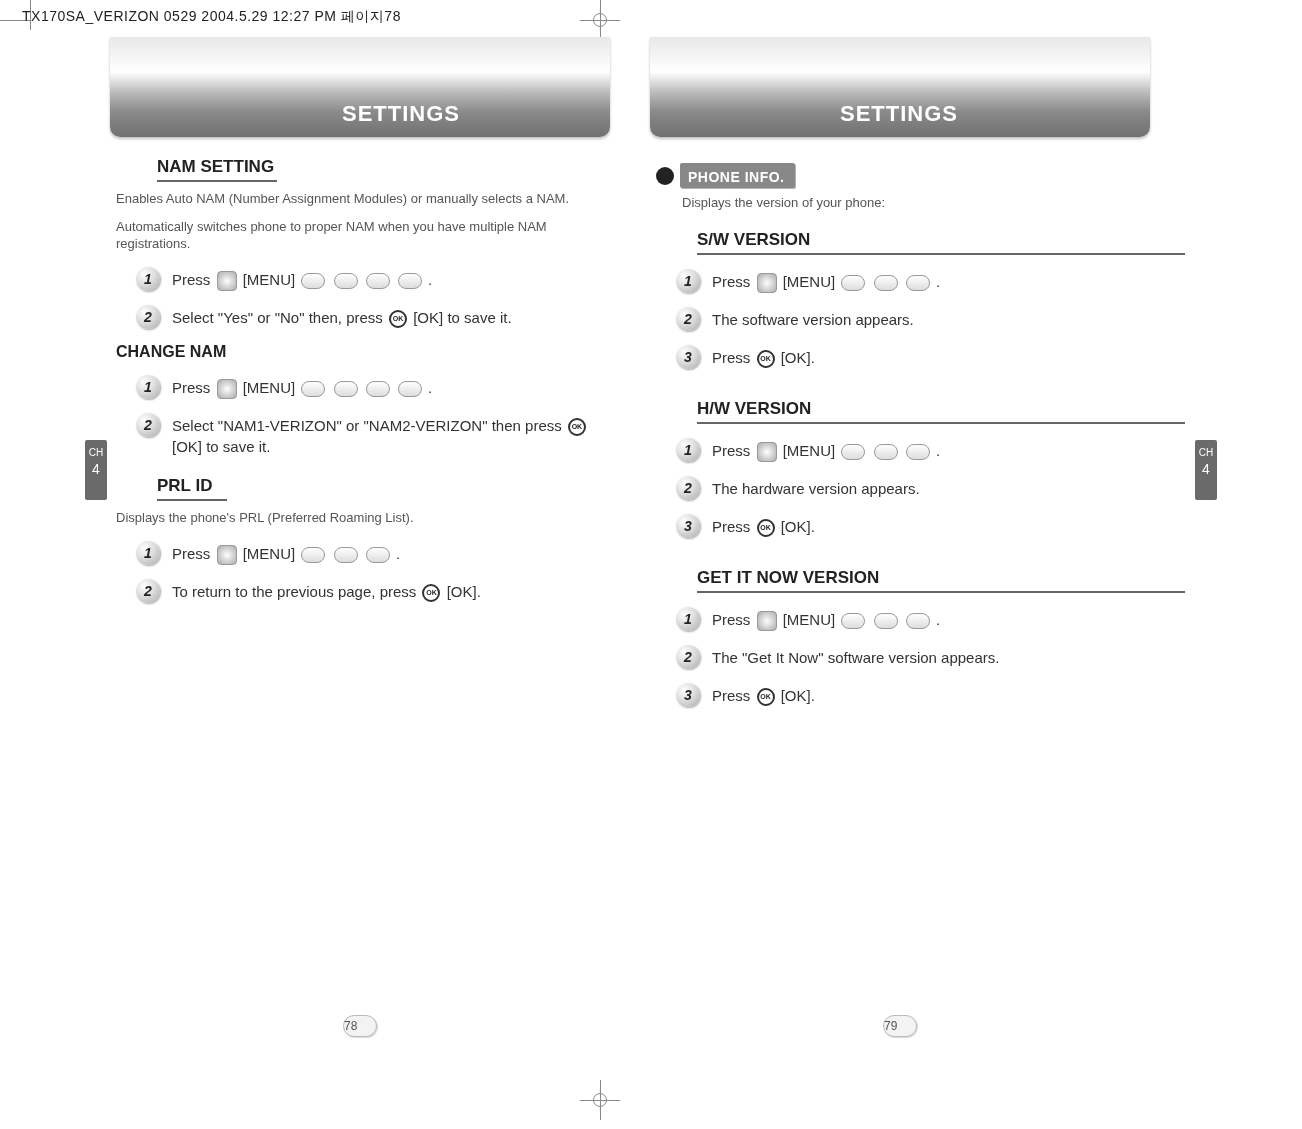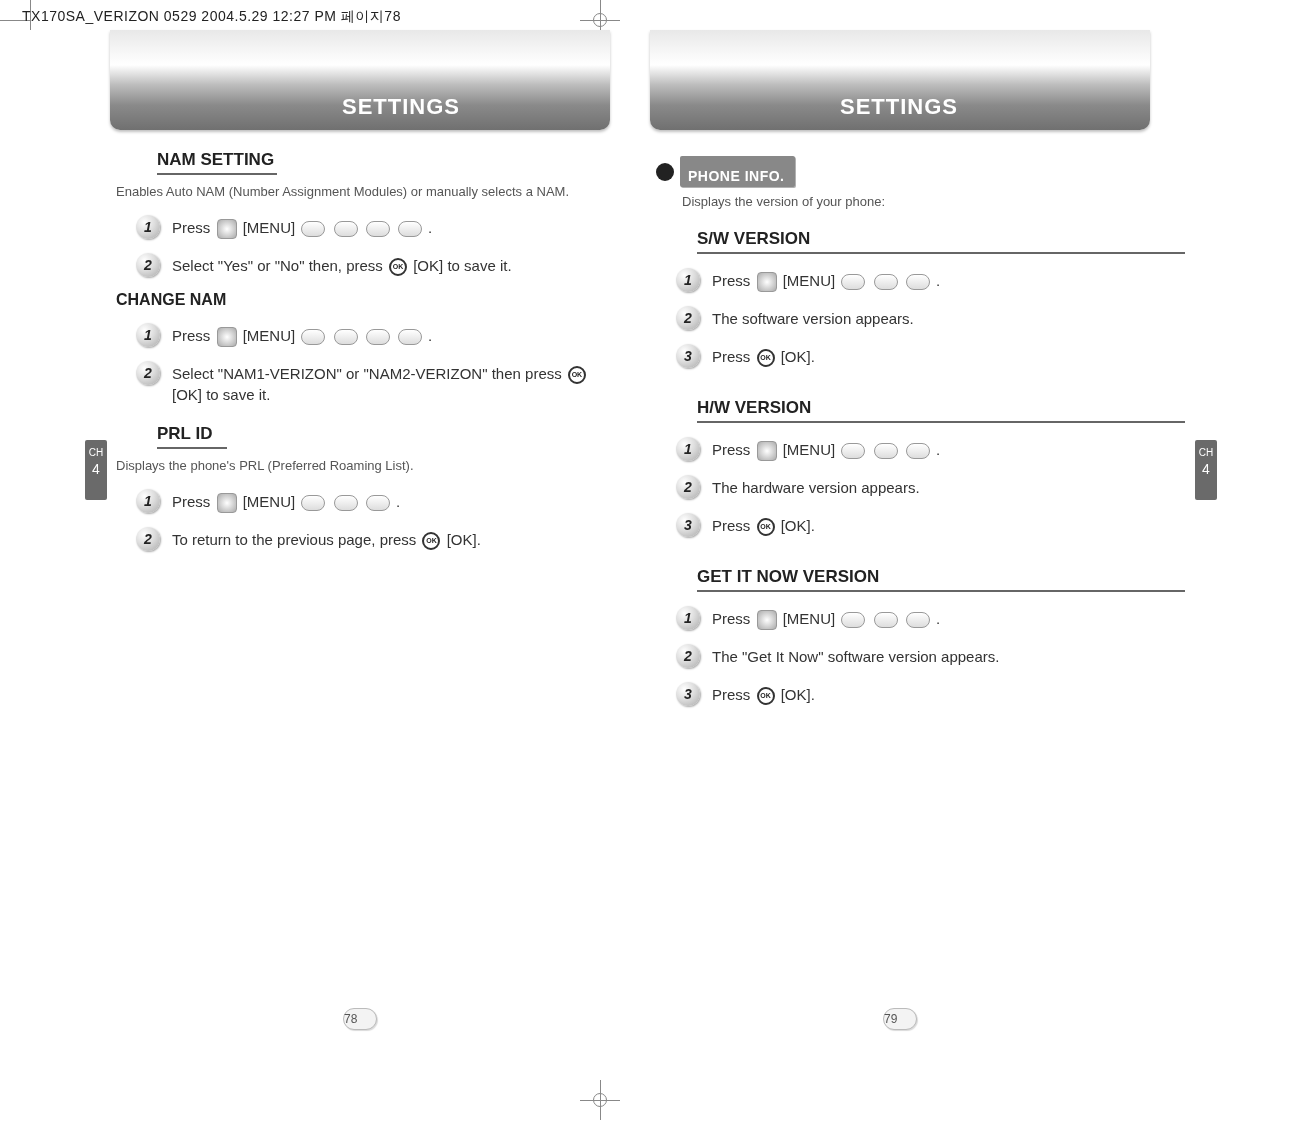--- a/index.html
+++ b/index.html
@@ -25,21 +25,21 @@
     top: 8px; left: 22px;
     font-family: "Arial Black", Arial, sans-serif;
     font-weight: 400;
     font-size: 14px;
     letter-spacing: 0.5px;
     color: #222;
   }
 
   .page {
     position: absolute;
-    top: 30px;
+    top: 37px;
     width: 500px;
     height: 1000px;
   }
   .page.left  { left: 110px; }
   .page.right { left: 650px; }
 
   .banner {
     position: relative;
     height: 100px;
     border-radius: 0 0 10px 10px;
@@ -137,21 +137,21 @@
     margin-bottom: 6px;
   }
   .tag-pill .dot {
     width: 18px; height: 18px; border-radius: 50%; background:#222;
   }
   .tag-pill .label {
     background: #888;
     color: #fff;
     font-weight: bold;
     font-size: 14px;
-    padding: 12px 10px 3px 8px;
+    padding: 6px 10px 3px 8px;
     border-radius: 2px;
     box-shadow: 1px 1px 0 rgba(0,0,0,0.3);
     letter-spacing: 0.5px;
   }
 
   .inline-icon {
     display: inline-block;
     vertical-align: middle;
     width: 24px; height: 16px;
     border: 1px solid #999;
@@ -216,20 +216,21 @@
 
 <div class="page left">
   <div class="banner">
     <div class="banner-title">SETTINGS</div>
   </div>
 
   <div class="content">
     <div class="section-title-underline">NAM SETTING</div>
     <div class="desc">Enables Auto NAM (Number Assignment Modules) or manually selects a NAM.</div>
 
+    <div class="desc">Automatically switches phone to proper NAM when you have multiple NAM registrations.</div>
 
     <div class="step">
       <div class="step-num">1</div>
       <div class="step-text">
         <span>Press</span>
         <span class="inline-icon nav"></span>
         <span>[MENU]</span>
         <span class="inline-icon"></span>
         <span class="inline-icon"></span>
         <span class="inline-icon"></span>

